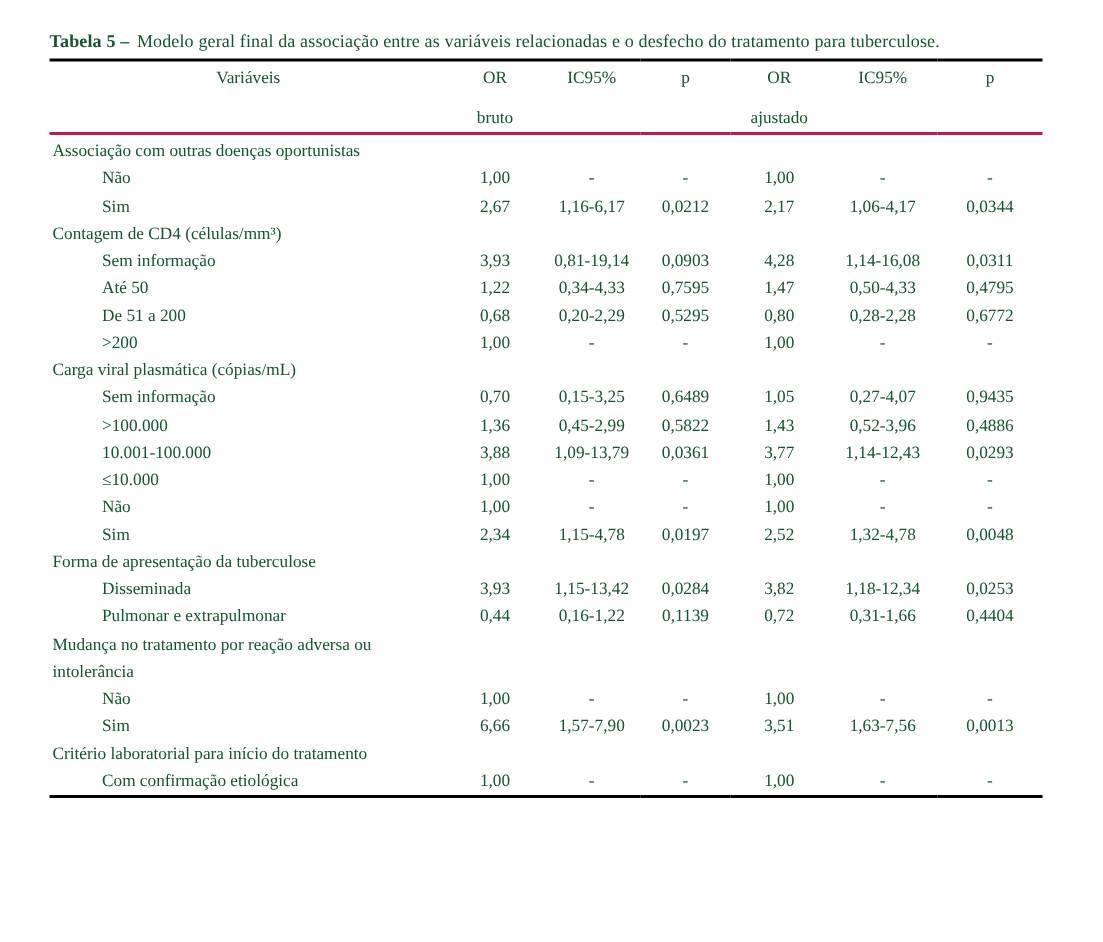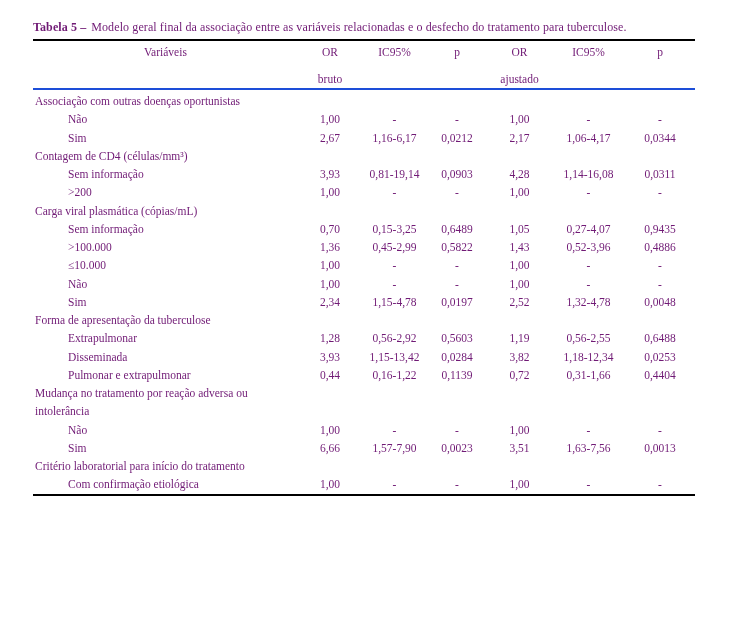--- a/index.html
+++ b/index.html
@@ -6,21 +6,21 @@
     margin: 0;
     padding: 0;
     background: #ffffff;
   }
   .page {
     position: relative;
     width: 735px;
     height: 628px;
     background: #ffffff;
     font-family: "Liberation Serif", "DejaVu Serif", serif;
-    color: #701a75;
+    color: #14532d;
     overflow: hidden;
   }
   .title {
     position: absolute;
     left: 33px;
     top: 20px;
     width: 690px;
     font-size: 12px;
     line-height: 15px;
     white-space: nowrap;
@@ -41,21 +41,21 @@
     border-bottom: 2px solid #000;
     font-size: 11.5px;
   }
   thead th {
     font-weight: normal;
     text-align: center;
     vertical-align: top;
     padding: 3px 0 1px 0;
     line-height: 16px;
     height: 34px;
-    border-bottom: 2px solid #1d4ed8;
+    border-bottom: 2px solid #be185d;
   }
   thead th .h2 {
     line-height: 15px;
     margin-top: 12px;
   }
   tbody td {
     padding: 0;
     line-height: 18.25px;
     vertical-align: top;
     white-space: nowrap;
@@ -167,20 +167,38 @@
         <tr>
           <td class="label item">Sem informação</td>
           <td class="val">3,93</td>
           <td class="val">0,81-19,14</td>
           <td class="val">0,0903</td>
           <td class="val">4,28</td>
           <td class="val">1,14-16,08</td>
           <td class="val">0,0311</td>
         </tr>
         <tr>
+          <td class="label item">Até 50</td>
+          <td class="val">1,22</td>
+          <td class="val">0,34-4,33</td>
+          <td class="val">0,7595</td>
+          <td class="val">1,47</td>
+          <td class="val">0,50-4,33</td>
+          <td class="val">0,4795</td>
+        </tr>
+        <tr>
+          <td class="label item">De 51 a 200</td>
+          <td class="val">0,68</td>
+          <td class="val">0,20-2,29</td>
+          <td class="val">0,5295</td>
+          <td class="val">0,80</td>
+          <td class="val">0,28-2,28</td>
+          <td class="val">0,6772</td>
+        </tr>
+        <tr>
           <td class="label item">&gt;200</td>
           <td class="val">1,00</td>
           <td class="val">-</td>
           <td class="val">-</td>
           <td class="val">1,00</td>
           <td class="val">-</td>
           <td class="val">-</td>
         </tr>
         <tr>
           <td class="label section">Carga viral plasmática (cópias/mL)</td>
@@ -203,20 +221,29 @@
         <tr>
           <td class="label item">&gt;100.000</td>
           <td class="val">1,36</td>
           <td class="val">0,45-2,99</td>
           <td class="val">0,5822</td>
           <td class="val">1,43</td>
           <td class="val">0,52-3,96</td>
           <td class="val">0,4886</td>
         </tr>
         <tr>
+          <td class="label item">10.001-100.000</td>
+          <td class="val">3,88</td>
+          <td class="val">1,09-13,79</td>
+          <td class="val">0,0361</td>
+          <td class="val">3,77</td>
+          <td class="val">1,14-12,43</td>
+          <td class="val">0,0293</td>
+        </tr>
+        <tr>
           <td class="label item">≤10.000</td>
           <td class="val">1,00</td>
           <td class="val">-</td>
           <td class="val">-</td>
           <td class="val">1,00</td>
           <td class="val">-</td>
           <td class="val">-</td>
         </tr>
         <tr>
           <td class="label item">Não</td>
@@ -239,29 +266,20 @@
         <tr>
           <td class="label section">Forma de apresentação da tuberculose</td>
           <td class="val"></td>
           <td class="val"></td>
           <td class="val"></td>
           <td class="val"></td>
           <td class="val"></td>
           <td class="val"></td>
         </tr>
         <tr>
-          <td class="label item">Extrapulmonar</td>
-          <td class="val">1,28</td>
-          <td class="val">0,56-2,92</td>
-          <td class="val">0,5603</td>
-          <td class="val">1,19</td>
-          <td class="val">0,56-2,55</td>
-          <td class="val">0,6488</td>
-        </tr>
-        <tr>
           <td class="label item">Disseminada</td>
           <td class="val">3,93</td>
           <td class="val">1,15-13,42</td>
           <td class="val">0,0284</td>
           <td class="val">3,82</td>
           <td class="val">1,18-12,34</td>
           <td class="val">0,0253</td>
         </tr>
         <tr>
           <td class="label item">Pulmonar e extrapulmonar</td>

